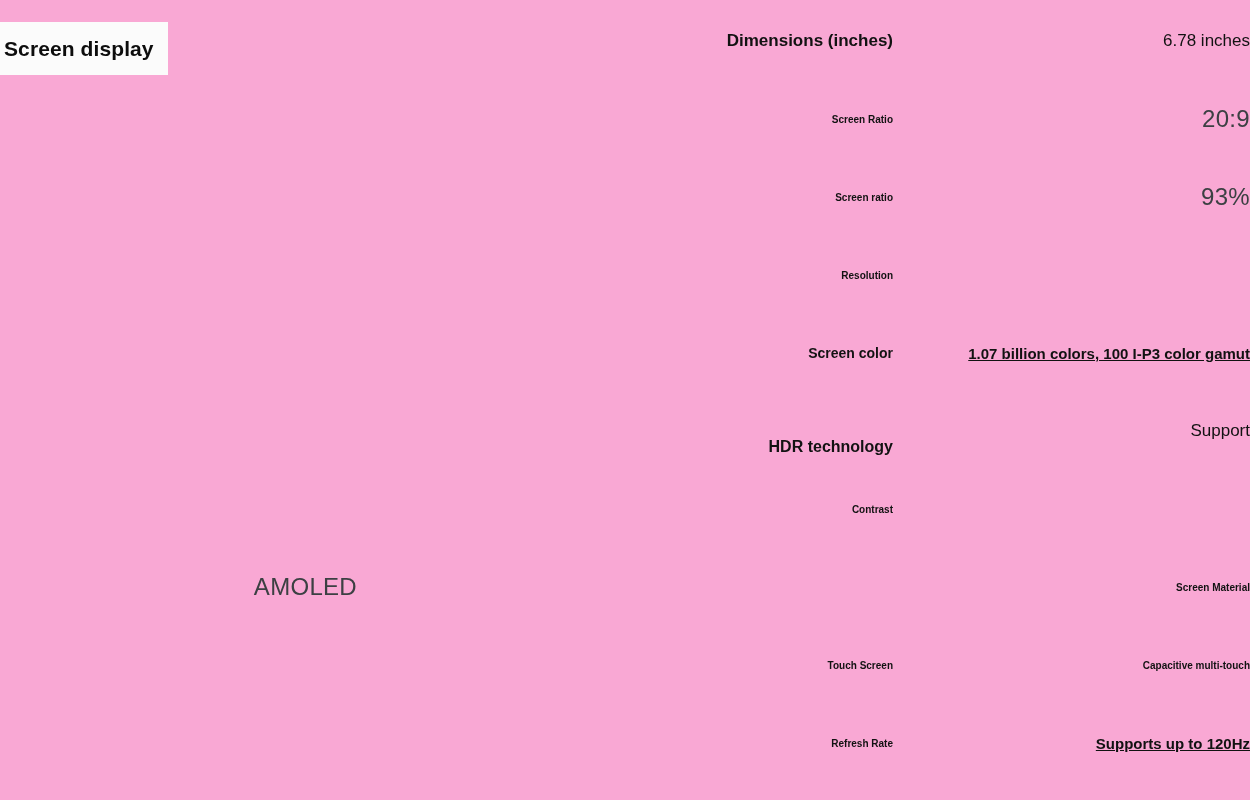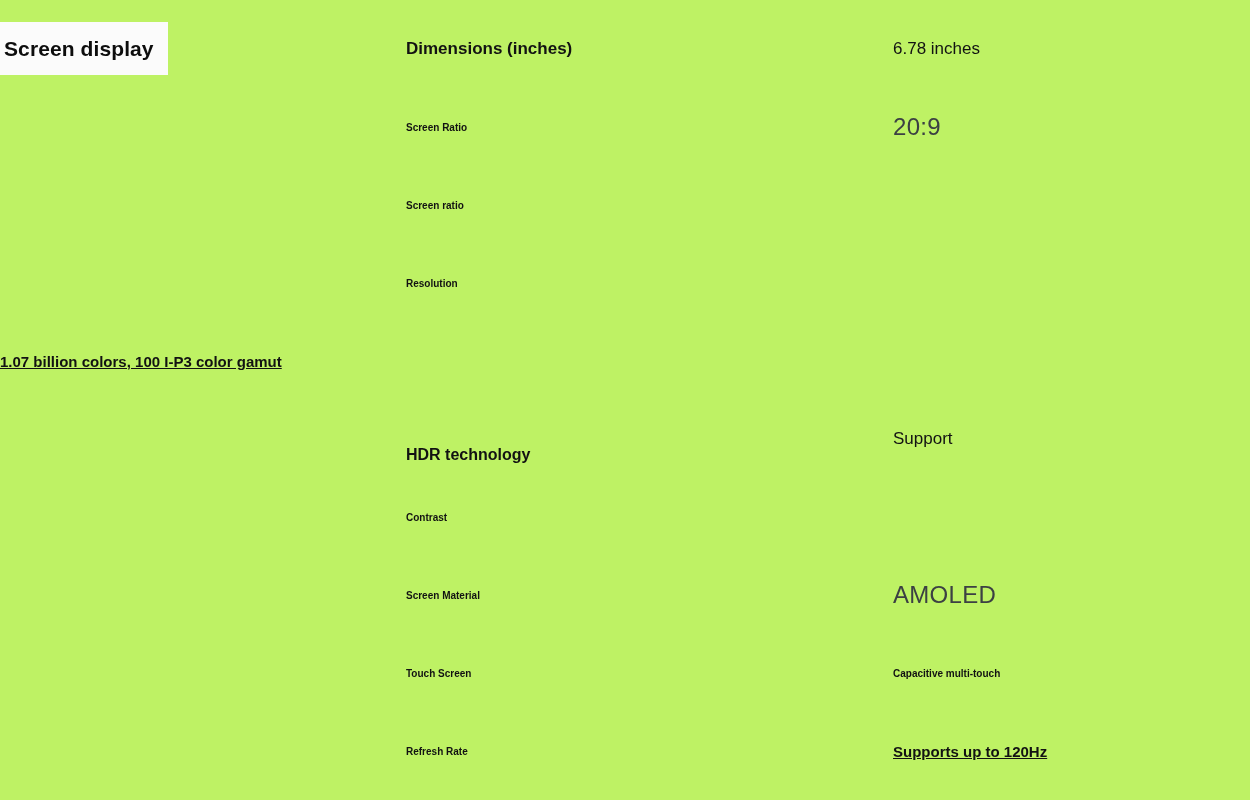--- a/index.html
+++ b/index.html
@@ -7,21 +7,22 @@
     width: 1250px;
     height: 800px;
     background: #ffffff;
     font-family: "Liberation Sans", sans-serif;
     overflow: hidden;
   }
   .page {
     position: relative;
     width: 1250px;
     height: 800px;
-    background: #bef264;
+    background: #f9a8d4;
+    text-align: right;
   }
   
   .section-title {
     position: absolute;
     left: 0;
     top: 22px;
     height: 53px;
     display: flex;
     align-items: center;
     padding: 0 14px 0 4px;
@@ -29,21 +30,21 @@
     font-weight: bold;
     font-size: 21px;
     letter-spacing: 0.1px;
     color: #0d0d0d;
     white-space: nowrap;
   }
   
   .spec-table {
     position: absolute;
     left: 0;
-    top: 10px;
+    top: 2px;
     width: 1250px;
   }
   .row {
     height: 78px;
     display: flex;
     align-items: center;
   }
   .cell.label {
     margin-left: 406px;
     width: 487px;
@@ -85,42 +86,44 @@
       <div class="cell value value-bold-lg">6.78 inches</div>
     </div>
 
     <div class="row">
       <div class="cell label label-md">Screen Ratio</div>
       <div class="cell value value-gray">20:9</div>
     </div>
 
     <div class="row">
       <div class="cell label label-md">Screen ratio</div>
+      <div class="cell value value-gray">93%</div>
     </div>
 
     <div class="row">
       <div class="cell label label-md">Resolution</div>
     </div>
 
     <div class="row">
+      <div class="cell label label-sm">Screen color</div>
       <div class="cell value value-bold-md">1.07 billion colors, 100 I-P3 color gamut</div>
     </div>
 
     <div class="row">
       <div class="cell label label-lg2">HDR technology</div>
       <div class="cell value value-bold-lg">Support</div>
     </div>
 
     <div class="row">
       <div class="cell label label-md">Contrast</div>
     </div>
 
     <div class="row">
+      <div class="cell value value-gray">AMOLED</div>
       <div class="cell label label-md">Screen Material</div>
-      <div class="cell value value-gray">AMOLED</div>
     </div>
 
     <div class="row">
       <div class="cell label label-md">Touch Screen</div>
       <div class="cell value value-bold-sm">Capacitive multi-touch</div>
     </div>
 
     <div class="row">
       <div class="cell label label-md">Refresh Rate</div>
       <div class="cell value value-bold-md">Supports up to 120Hz</div>

